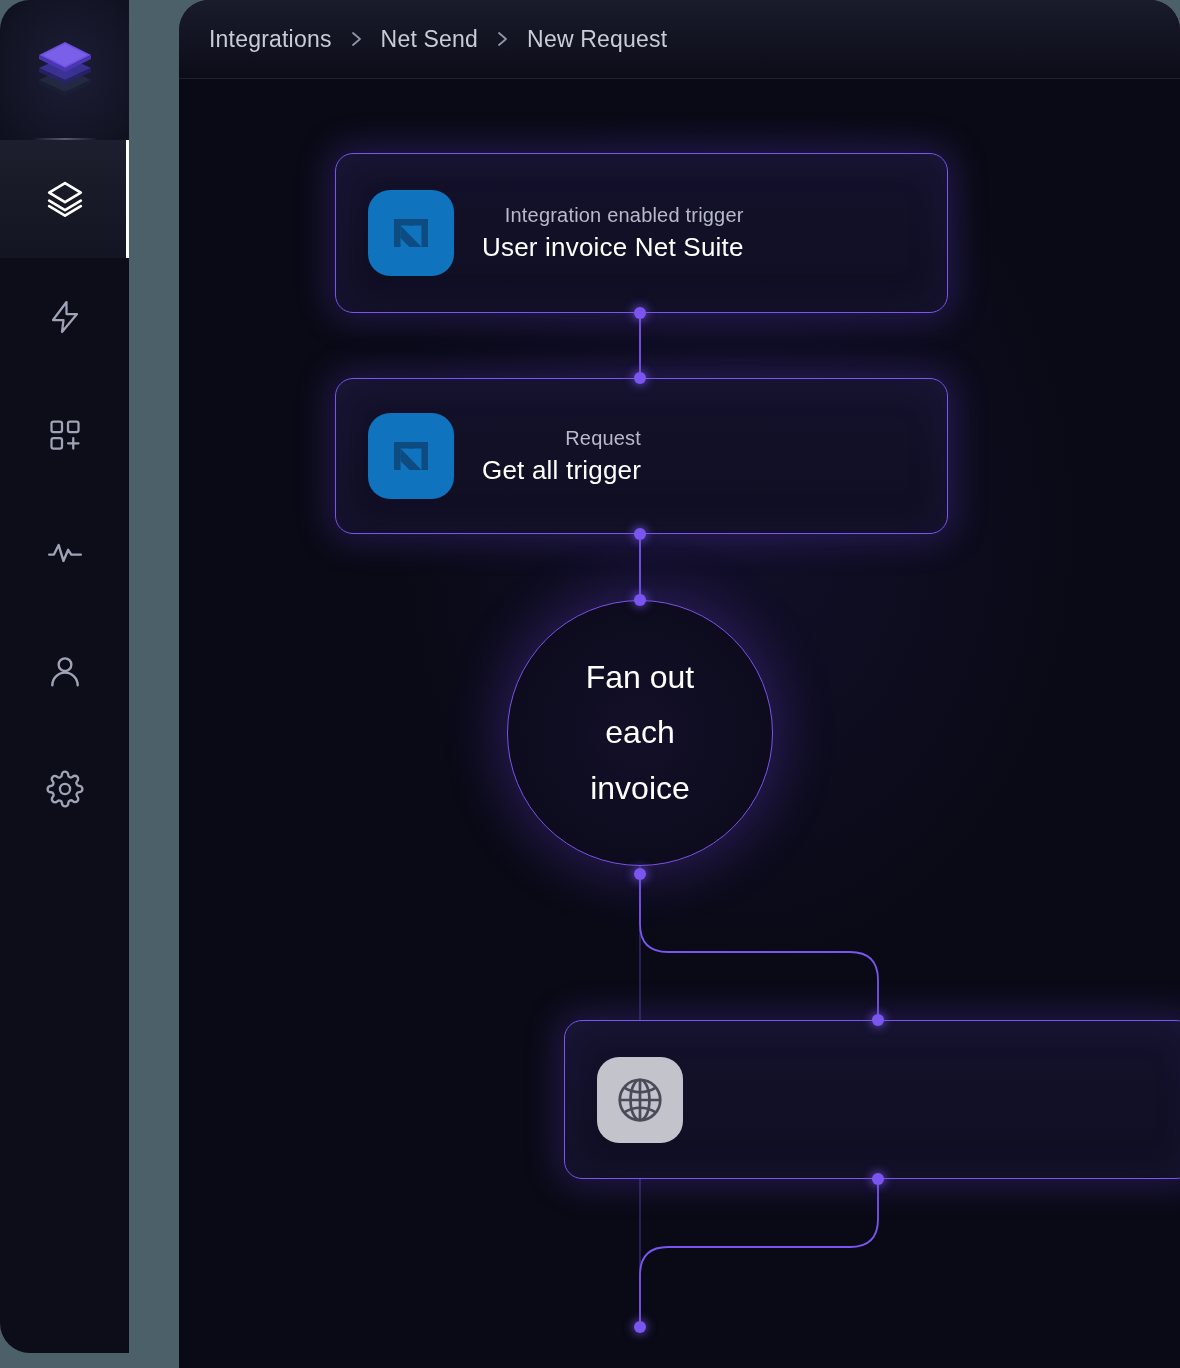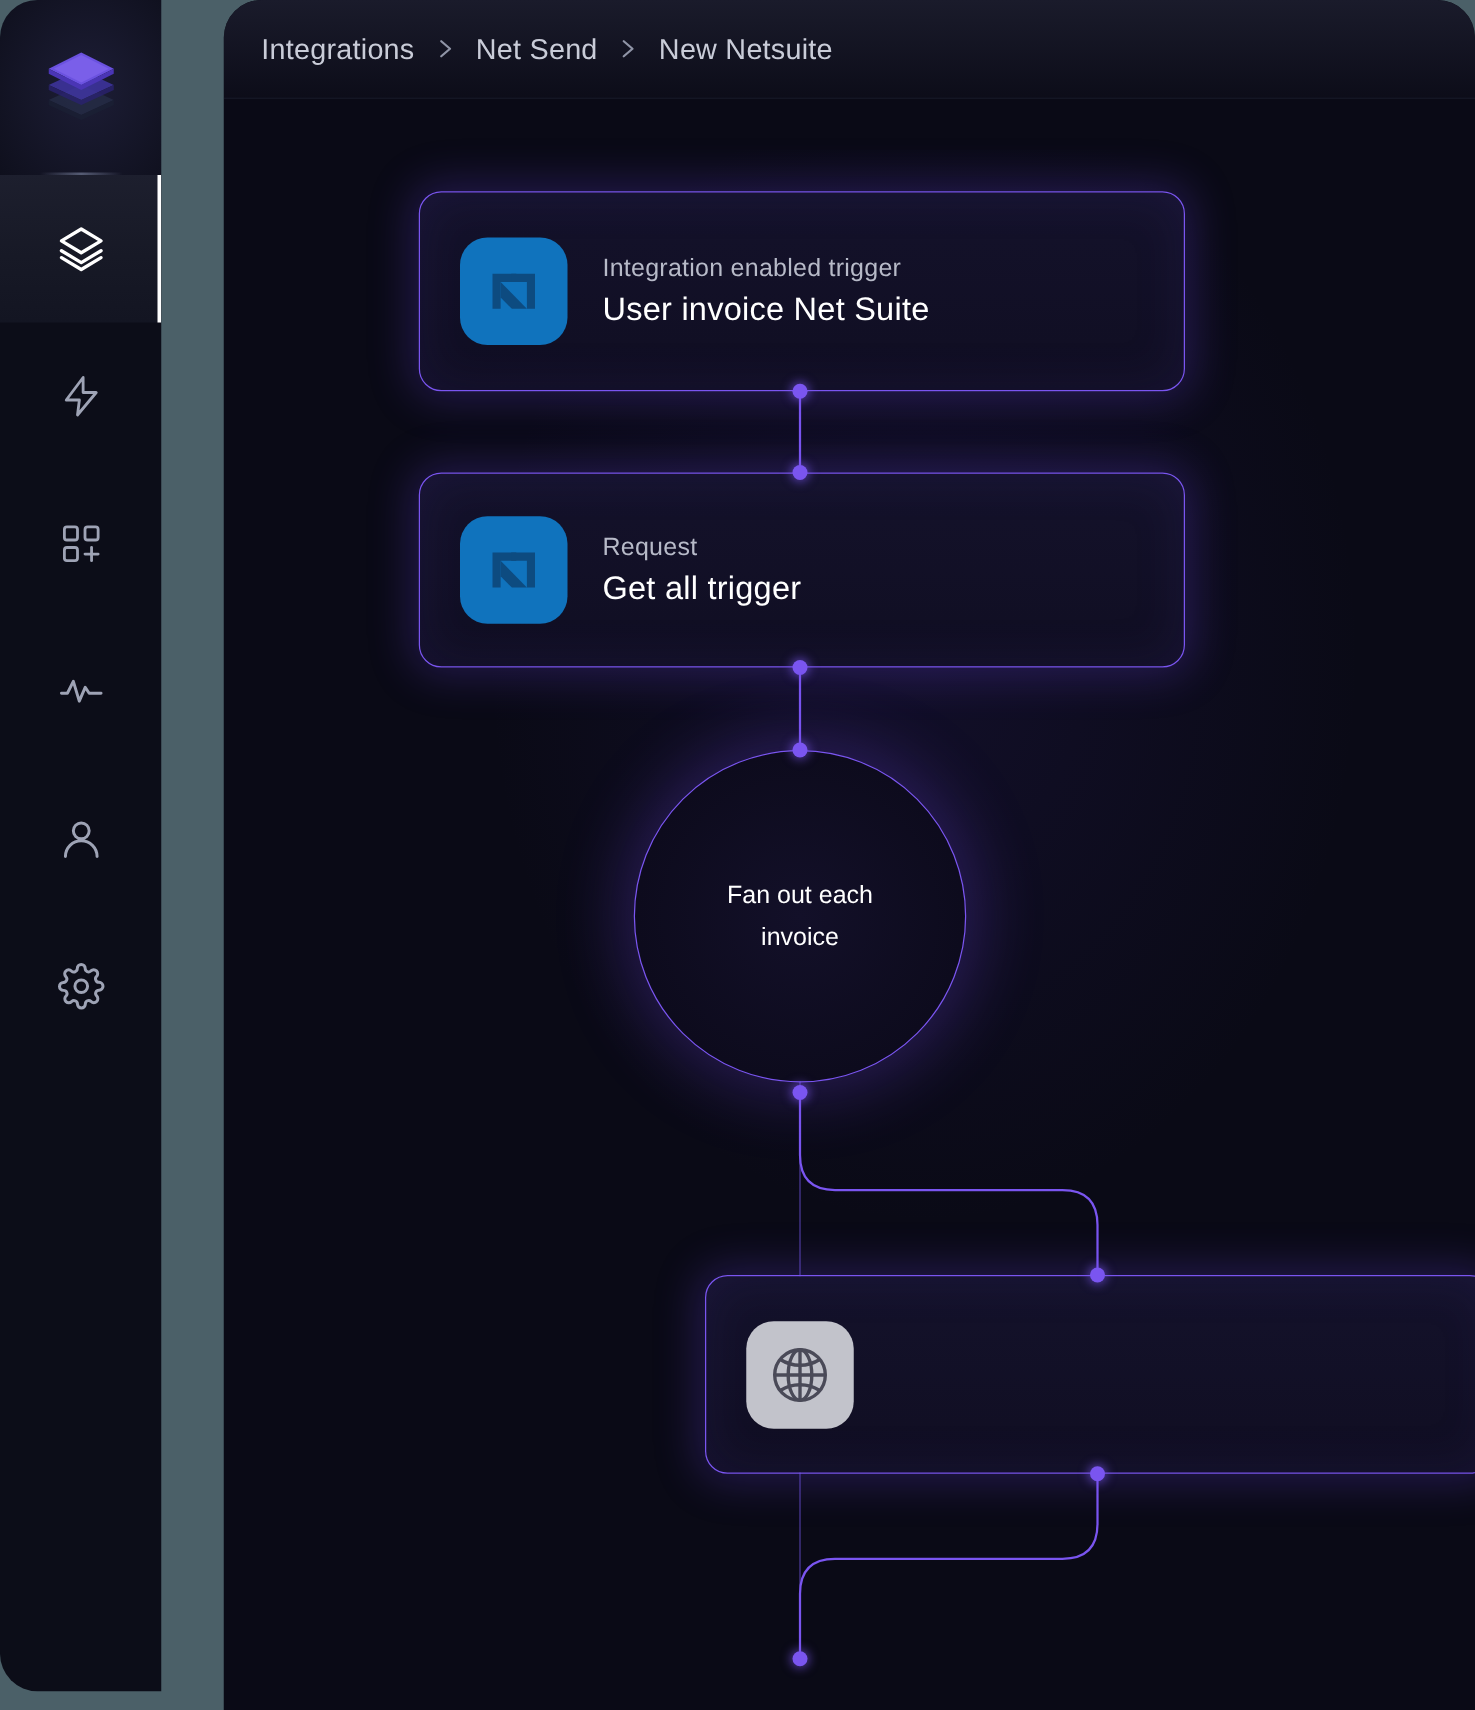--- a/index.html
+++ b/index.html
@@ -143,40 +143,41 @@
     display: flex; align-items: center; justify-content: center;
   }
   .app-icon.netsuite { background: #1073bd; }
   .app-icon.http { background: #c2c3cb; }
 
   .node-text { display: flex; flex-direction: column; gap: 5px; }
   .node-subtitle {
     font-size: 20px;
     color: #b7bac8;
     letter-spacing: 0.2px;
+    text-align: right;
   }
   .node-title {
     font-size: 26px;
     color: #ffffff;
     letter-spacing: 0.2px;
   }
 
   
   .circle-node {
     position: absolute;
     width: 266px; height: 266px;
     border-radius: 50%;
     border: 1.5px solid #7a55f0;
     background: radial-gradient(circle at 50% 50%, #131029 0%, #0d0b1d 70%);
     box-shadow: 0 0 52px 10px rgba(110,70,230,0.28);
     display: flex; align-items: center; justify-content: center;
     text-align: center;
   }
   .circle-label {
-    font-size: 20px;
+    font-size: 32px;
     color: #ffffff;
     line-height: 1.72;
     width: 180px;
   }
 
   .dot {
     position: absolute;
     width: 12px; height: 12px;
     border-radius: 50%;
     background: #7a55f0;
@@ -267,21 +268,21 @@
           <svg width="13" height="20" viewBox="0 0 13 20" fill="none" stroke="currentColor" stroke-width="1.8" stroke-linecap="round" stroke-linejoin="round">
             <polyline points="3 4 10 10 3 16"></polyline>
           </svg>
         </span>
         <span class="crumb">Net Send</span>
         <span class="crumb-sep">
           <svg width="13" height="20" viewBox="0 0 13 20" fill="none" stroke="currentColor" stroke-width="1.8" stroke-linecap="round" stroke-linejoin="round">
             <polyline points="3 4 10 10 3 16"></polyline>
           </svg>
         </span>
-        <span class="crumb">New Netsuite</span>
+        <span class="crumb">New Request</span>
       </div>
     </div>
 
     <div class="canvas">
 
       <svg class="edge-layer" viewBox="0 0 1001 1289">
 
         <line x1="461" y1="234" x2="461" y2="1248" stroke="#6a4fd8" stroke-width="1.6" opacity="0.42"></line>
 
         <line x1="461" y1="234" x2="461" y2="299" stroke="#7a55f0" stroke-width="1.8"></line>

